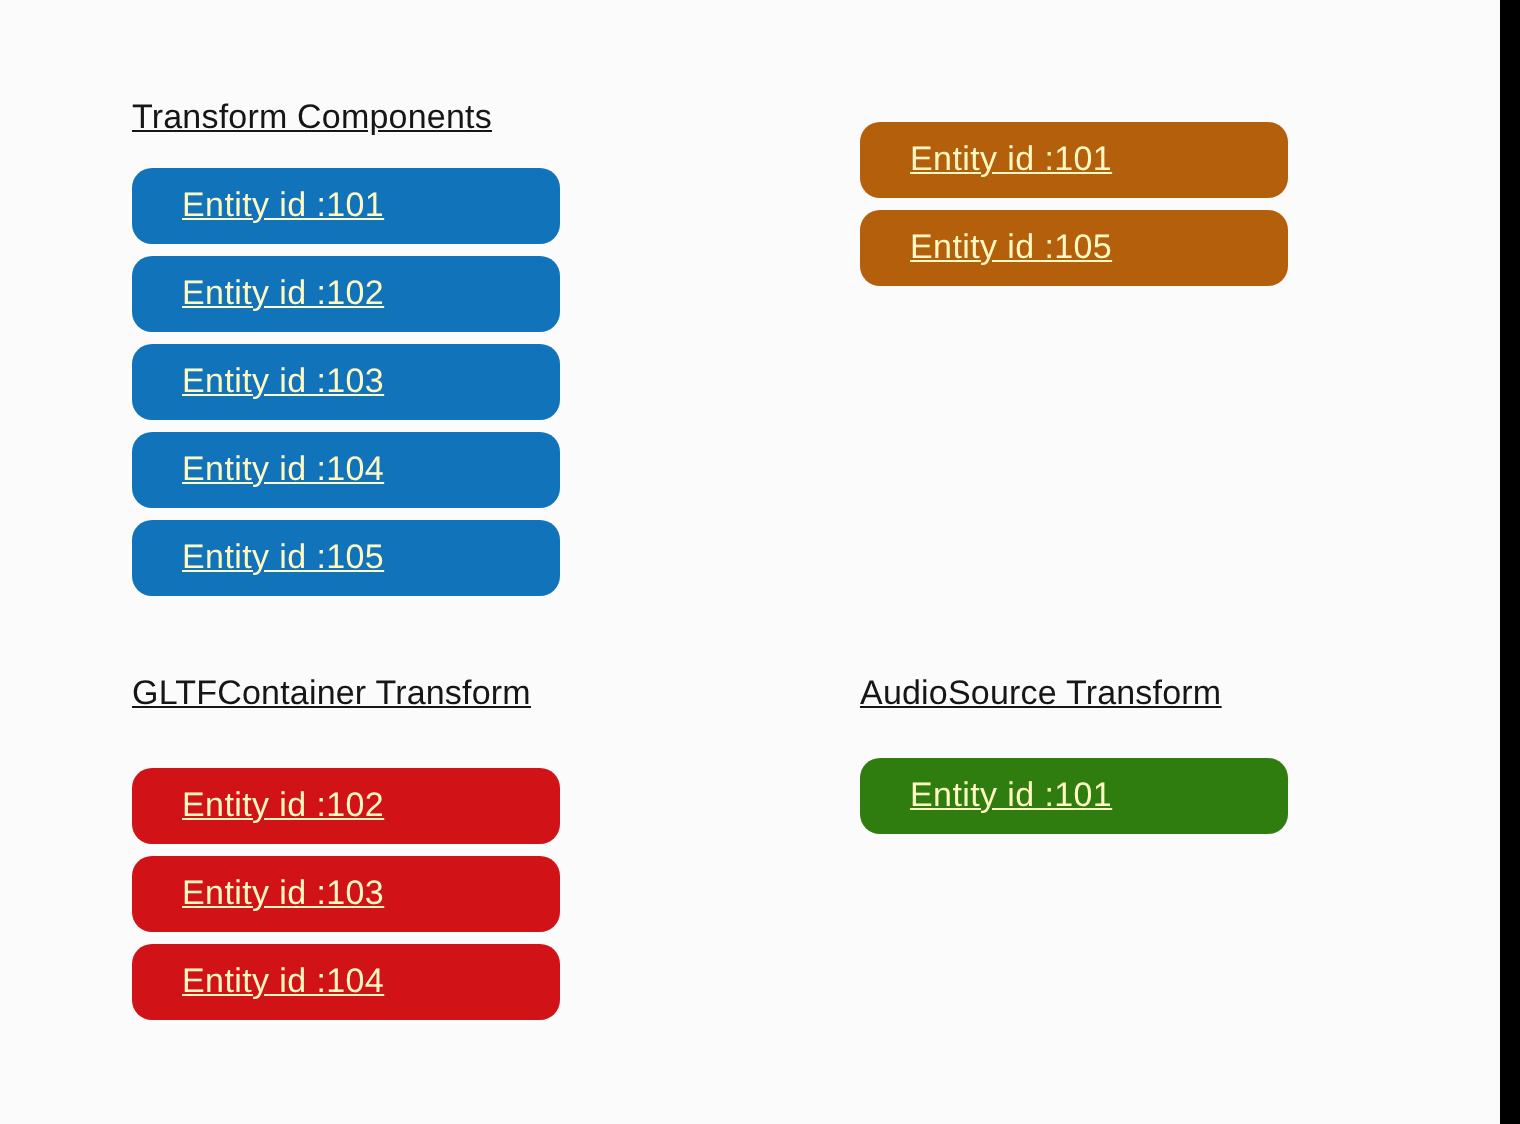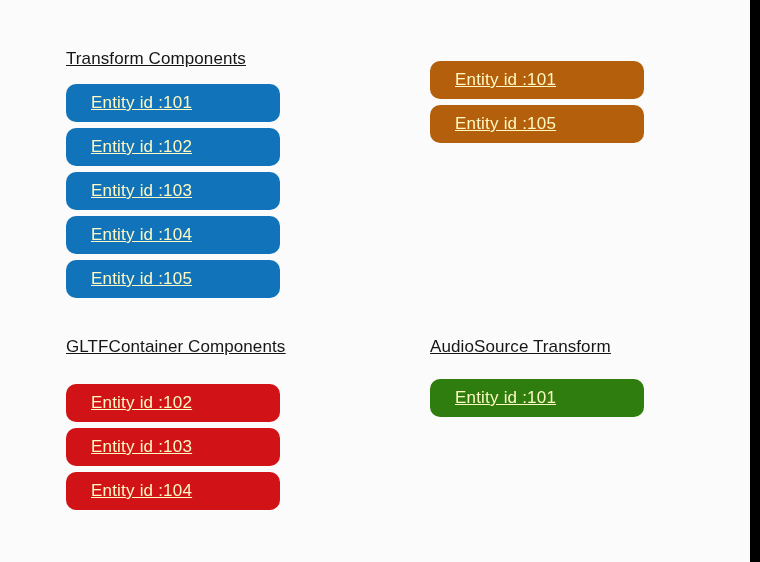--- a/index.html
+++ b/index.html
@@ -86,21 +86,21 @@
     <li class="pill" style="background-color: rgb(180, 95, 11);">
       <span>Entity id :101</span>
     </li>
     <li class="pill" style="background-color: rgb(180, 95, 11);">
       <span>Entity id :105</span>
     </li>
   </ul>
 </div>
 
 <div class="section" id="section-gltf">
-  <h2>GLTFContainer Components</h2>
+  <h2>GLTFContainer Transform</h2>
   <ul class="pill-list">
     <li class="pill" style="background-color: rgb(209, 19, 24);">
       <span>Entity id :102</span>
     </li>
     <li class="pill" style="background-color: rgb(209, 19, 24);">
       <span>Entity id :103</span>
     </li>
     <li class="pill" style="background-color: rgb(209, 19, 24);">
       <span>Entity id :104</span>
     </li>

